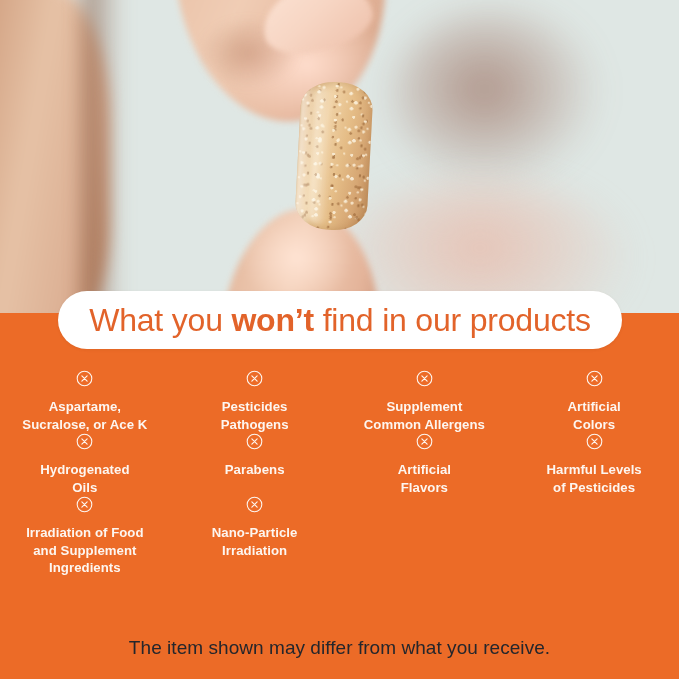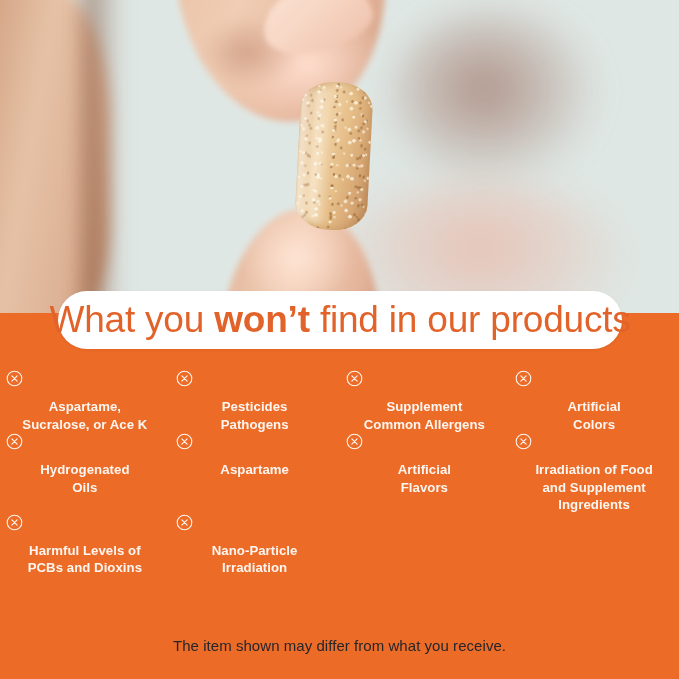--- a/index.html
+++ b/index.html
@@ -196,59 +196,60 @@
     left: 58px; top: 291px;
     width: 564px; height: 58px;
     background: #ffffff;
     border-radius: 29px;
     display: flex;
     align-items: center;
     justify-content: center;
     box-shadow: 0 1px 3px rgba(120,60,20,0.10);
   }
   .title-text {
-    font-size: 37px;
+    font-size: 32px;
     color: #e2632a;
     letter-spacing: -0.2px;
     white-space: nowrap;
   }
   .title-text b { font-weight: 700; }
 
   
   .grid {
     position: absolute;
     left: 0; top: 370px;
     width: 679px;
     display: grid;
     grid-template-columns: repeat(4, 1fr);
     row-gap: 0;
   }
   .cell {
     display: flex;
     flex-direction: column;
+    align-items: center;
     padding: 0 6px;
   }
 
   .x-icon { width: 17px; height: 17px; display: block; margin-bottom: 11px; }
   .cell-label {
     font-size: 13.2px;
     font-weight: 700;
     line-height: 1.33;
     color: #fdf6f0;
     text-align: center;
     letter-spacing: 0.05px;
     white-space: pre-line;
   }
 
   .footer {
     position: absolute;
     left: 0; top: 637px;
     width: 679px;
     text-align: center;
-    font-size: 15px;
+    font-size: 19px;
     color: #24262c;
     letter-spacing: 0.05px;
   }
 </style>
 </head>
 <body>
 
 <div id="page">
 
   <div class="photo">
@@ -327,61 +328,61 @@
       <span class="cell-label">Hydrogenated
 Oils</span>
     </div>
     <div class="cell row2">
       <span class="x-icon">
         <svg viewBox="0 0 20 20" width="17" height="17" aria-hidden="true">
           <circle cx="10" cy="10" r="8.6" fill="none" stroke="#fdf6f0" stroke-width="1.25"></circle>
           <path d="M6.9 6.9 L13.1 13.1 M13.1 6.9 L6.9 13.1" stroke="#fdf6f0" stroke-width="1.35" stroke-linecap="round"></path>
         </svg>
       </span>
-      <span class="cell-label">Aspartame</span>
+      <span class="cell-label">Parabens</span>
     </div>
     <div class="cell row2">
       <span class="x-icon">
         <svg viewBox="0 0 20 20" width="17" height="17" aria-hidden="true">
           <circle cx="10" cy="10" r="8.6" fill="none" stroke="#fdf6f0" stroke-width="1.25"></circle>
           <path d="M6.9 6.9 L13.1 13.1 M13.1 6.9 L6.9 13.1" stroke="#fdf6f0" stroke-width="1.35" stroke-linecap="round"></path>
         </svg>
       </span>
       <span class="cell-label">Artificial
 Flavors</span>
     </div>
 
+    <div class="cell row3">
+      <span class="x-icon">
+        <svg viewBox="0 0 20 20" width="17" height="17" aria-hidden="true">
+          <circle cx="10" cy="10" r="8.6" fill="none" stroke="#fdf6f0" stroke-width="1.25"></circle>
+          <path d="M6.9 6.9 L13.1 13.1 M13.1 6.9 L6.9 13.1" stroke="#fdf6f0" stroke-width="1.35" stroke-linecap="round"></path>
+        </svg>
+      </span>
+      <span class="cell-label">Harmful Levels
+of Pesticides</span>
+    </div>
     <div class="cell row3">
       <span class="x-icon">
         <svg viewBox="0 0 20 20" width="17" height="17" aria-hidden="true">
           <circle cx="10" cy="10" r="8.6" fill="none" stroke="#fdf6f0" stroke-width="1.25"></circle>
           <path d="M6.9 6.9 L13.1 13.1 M13.1 6.9 L6.9 13.1" stroke="#fdf6f0" stroke-width="1.35" stroke-linecap="round"></path>
         </svg>
       </span>
       <span class="cell-label">Irradiation of Food
 and Supplement
 Ingredients</span>
     </div>
     <div class="cell row3">
       <span class="x-icon">
         <svg viewBox="0 0 20 20" width="17" height="17" aria-hidden="true">
           <circle cx="10" cy="10" r="8.6" fill="none" stroke="#fdf6f0" stroke-width="1.25"></circle>
           <path d="M6.9 6.9 L13.1 13.1 M13.1 6.9 L6.9 13.1" stroke="#fdf6f0" stroke-width="1.35" stroke-linecap="round"></path>
         </svg>
       </span>
-      <span class="cell-label">Harmful Levels of
-PCBs and Dioxins</span>
-    </div>
-    <div class="cell row3">
-      <span class="x-icon">
-        <svg viewBox="0 0 20 20" width="17" height="17" aria-hidden="true">
-          <circle cx="10" cy="10" r="8.6" fill="none" stroke="#fdf6f0" stroke-width="1.25"></circle>
-          <path d="M6.9 6.9 L13.1 13.1 M13.1 6.9 L6.9 13.1" stroke="#fdf6f0" stroke-width="1.35" stroke-linecap="round"></path>
-        </svg>
-      </span>
       <span class="cell-label">Nano-Particle
 Irradiation</span>
     </div>
 
   </div>
 
   <div class="footer">The item shown may differ from what you receive.</div>
 
 </div>
 

